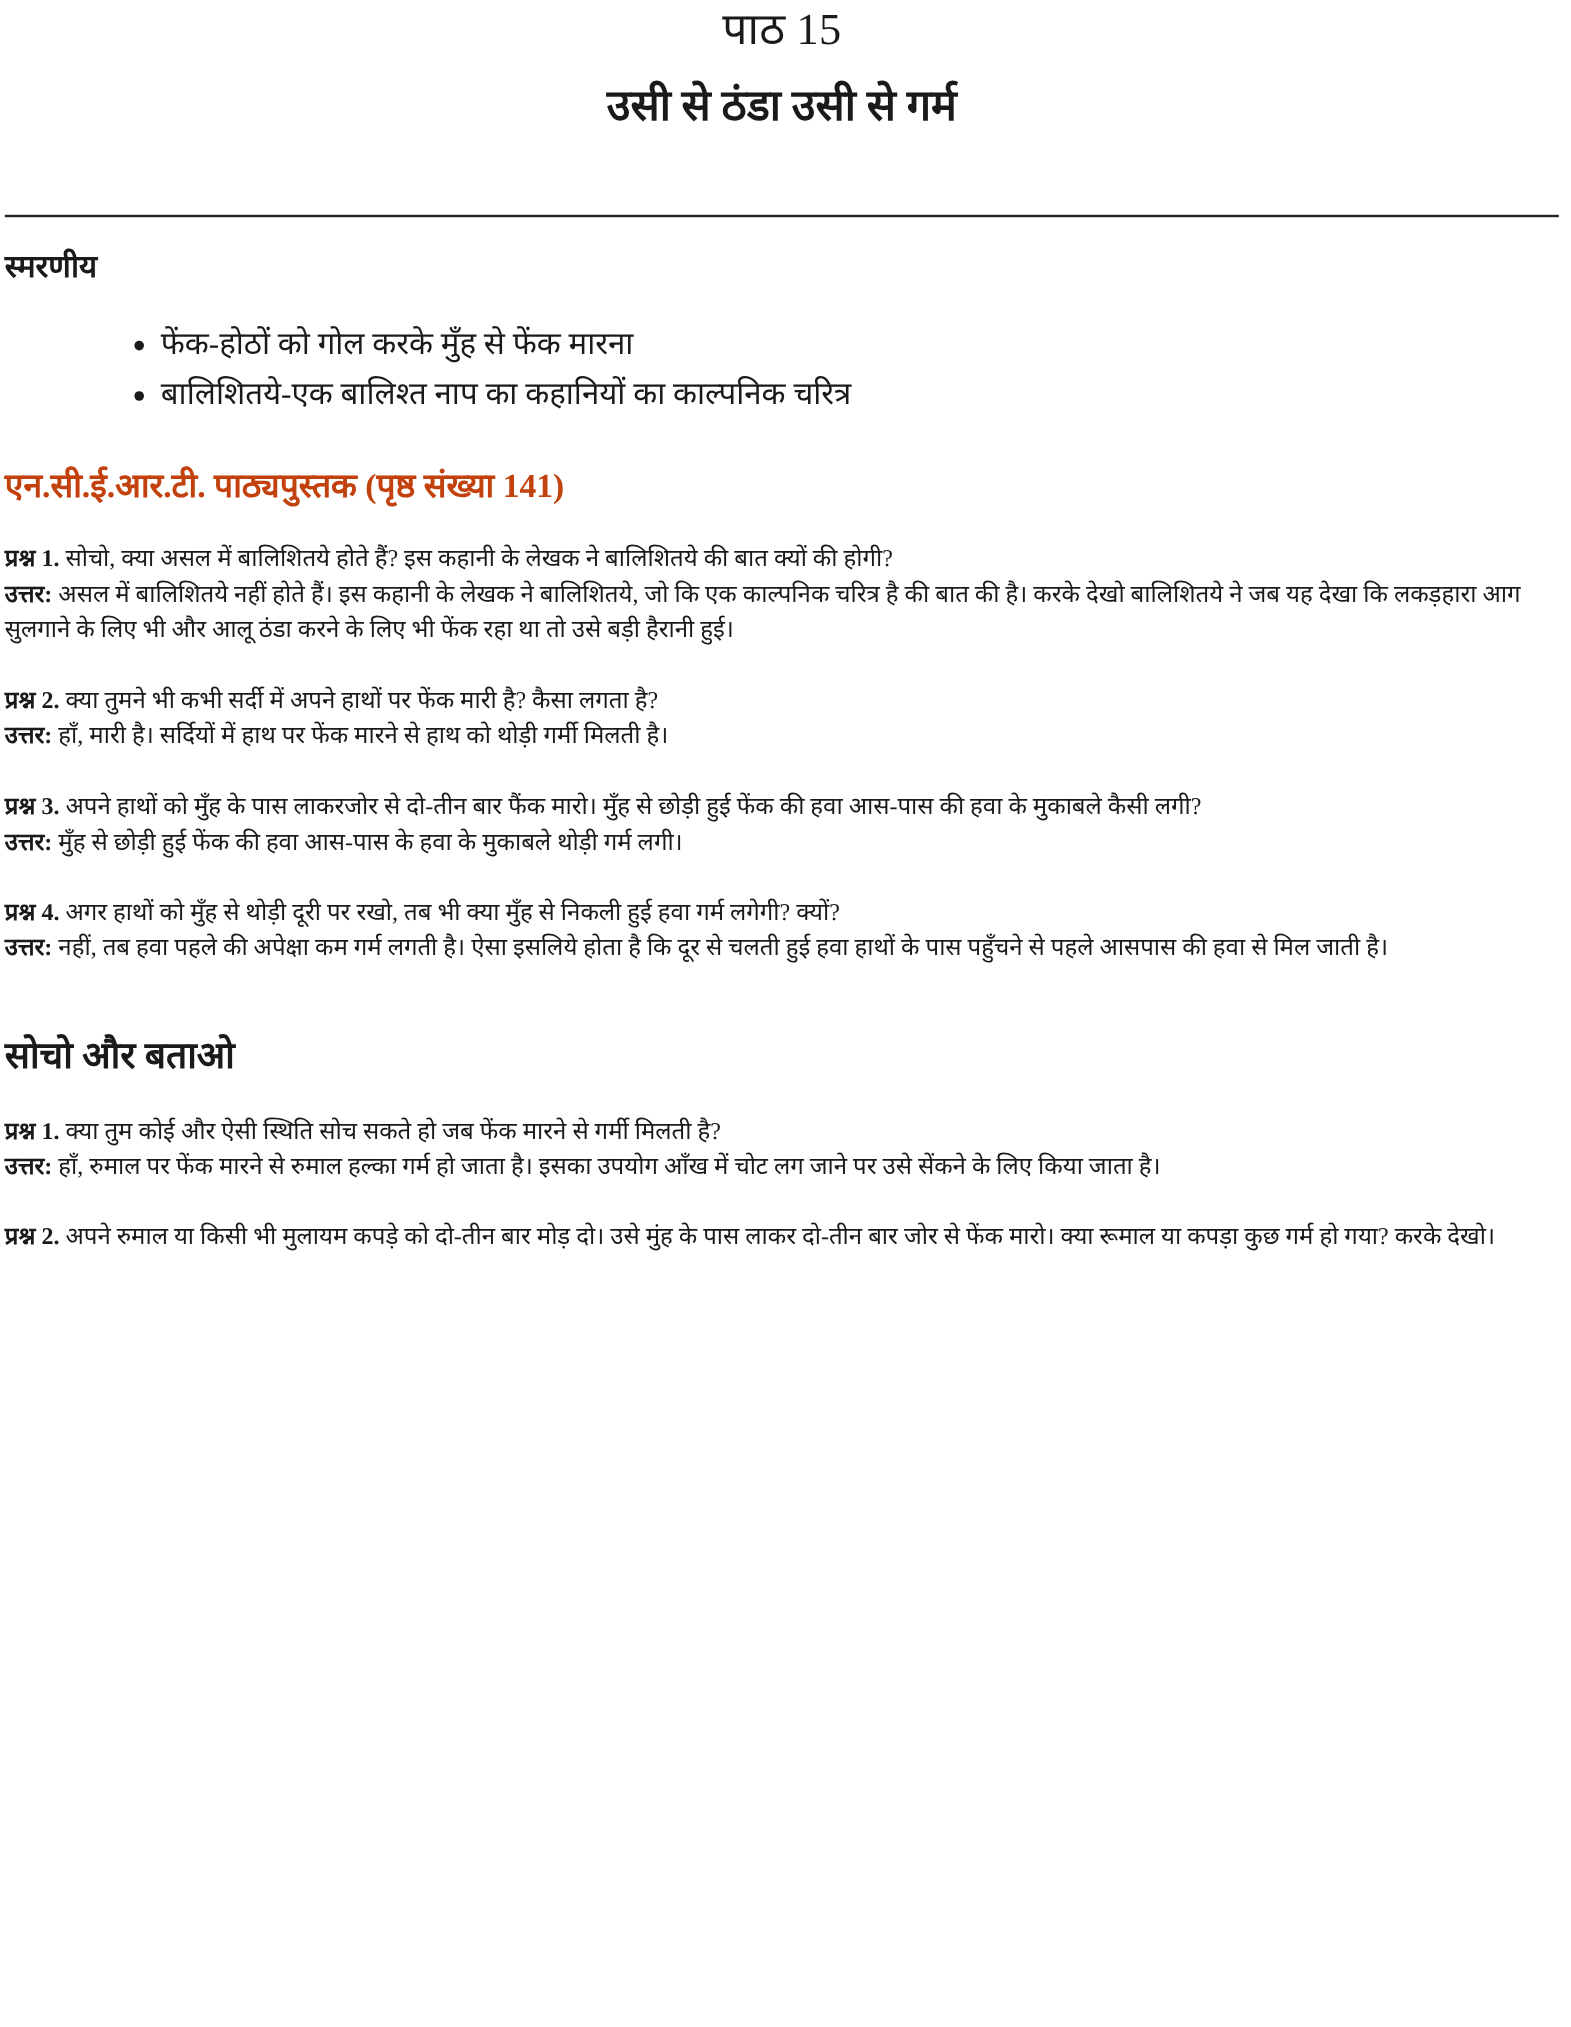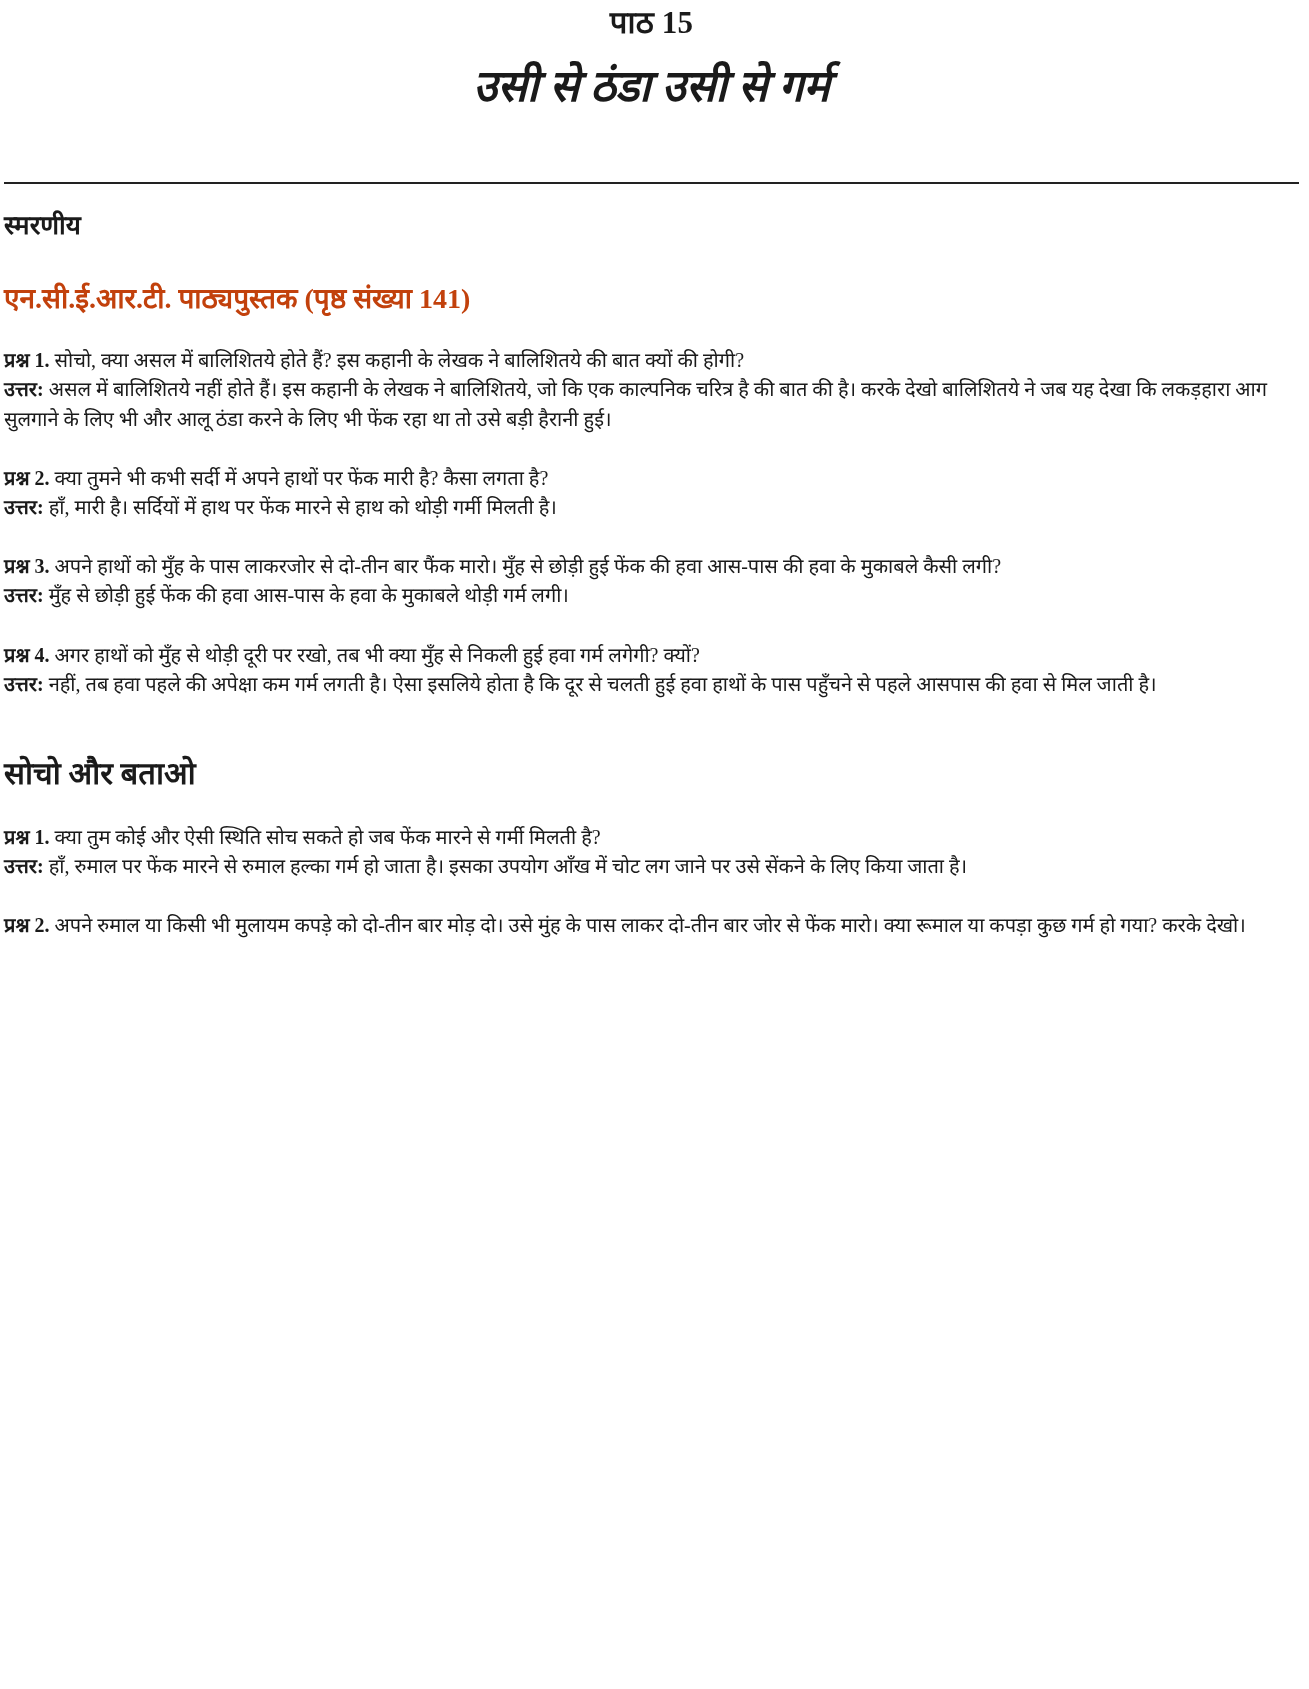--- a/index.html
+++ b/index.html
@@ -14,33 +14,32 @@
     color: #1a1a1a;
     -webkit-font-smoothing: antialiased;
   }
   .page {
     width: 1309px;
     box-sizing: border-box;
     padding: 0 10px 0 4px;
   }
   .lesson-no {
     text-align: center;
-    font-weight: bold;
-    font-size: 31px;
+    font-weight: normal;
+    font-size: 37px;
     line-height: 1.2;
     margin: 4px 0 0 0;
     letter-spacing: .2px;
   }
   .lesson-title {
     text-align: center;
     font-weight: bold;
-    font-size: 44px;
+    font-size: 36px;
     line-height: 1.25;
     margin: 18px 0 0 0;
-    font-style: italic;
   }
   .rule {
     border: none;
     border-top: 2px solid #222;
     margin: 68px 0 0 0;
   }
   .section-head {
     font-weight: bold;
     font-size: 26px;
     margin: 22px 0 0 0;
@@ -85,20 +84,24 @@
 
 <div class="page">
 
   <div class="lesson-no">पाठ 15</div>
   <div class="lesson-title">उसी से ठंडा उसी से गर्म</div>
 
   <hr class="rule">
 
   <div class="section-head">स्मरणीय</div>
 
+  <ul class="bullets">
+    <li>फेंक-होठों को गोल करके मुँह से फेंक मारना</li>
+    <li>बालिशितये-एक बालिश्त नाप का कहानियों का काल्पनिक चरित्र</li>
+  </ul>
 
   <div class="green-head">एन.सी.ई.आर.टी. पाठ्यपुस्तक (पृष्ठ संख्या 141)</div>
 
   <div class="qa-block">
     <p class="qa-line">
       <span class="lbl">प्रश्न 1.</span>
       <span>सोचो, क्या असल में बालिशितये होते हैं? इस कहानी के लेखक ने बालिशितये की बात क्यों की होगी?</span>
     </p>
     <p class="qa-line">
       <span class="lbl">उत्तर:</span>

